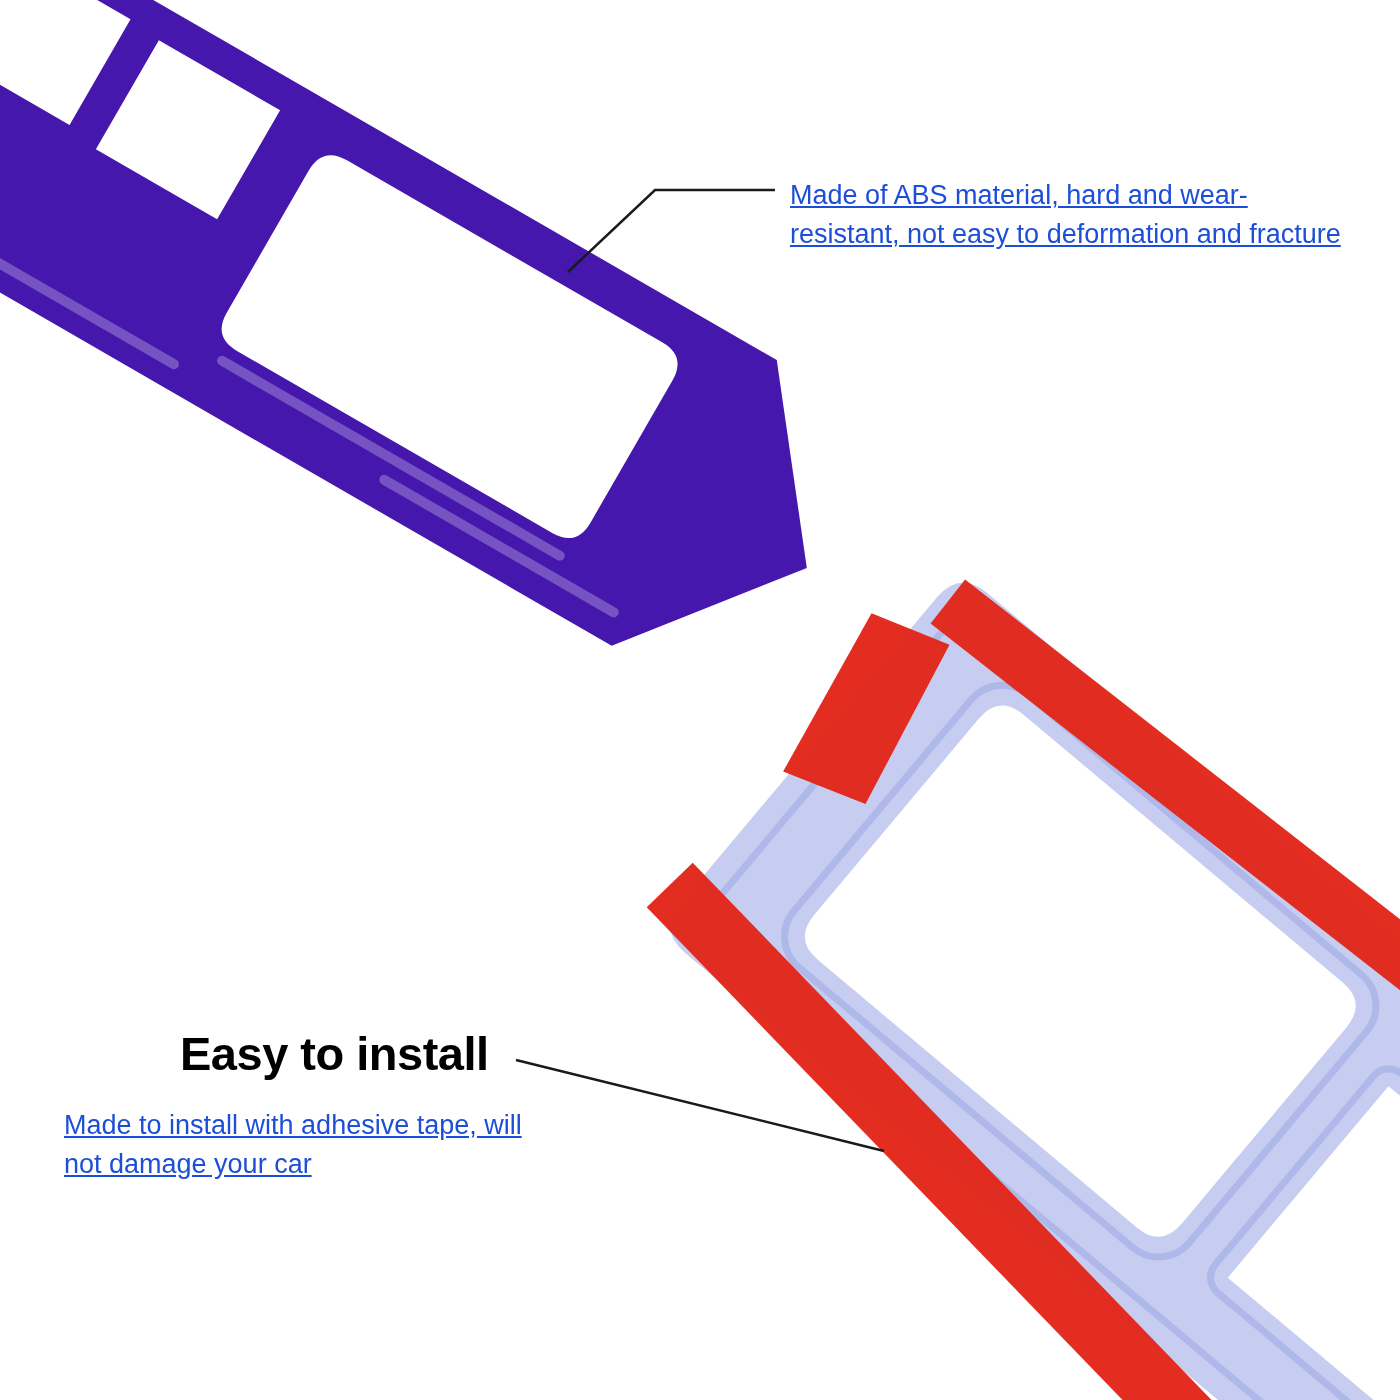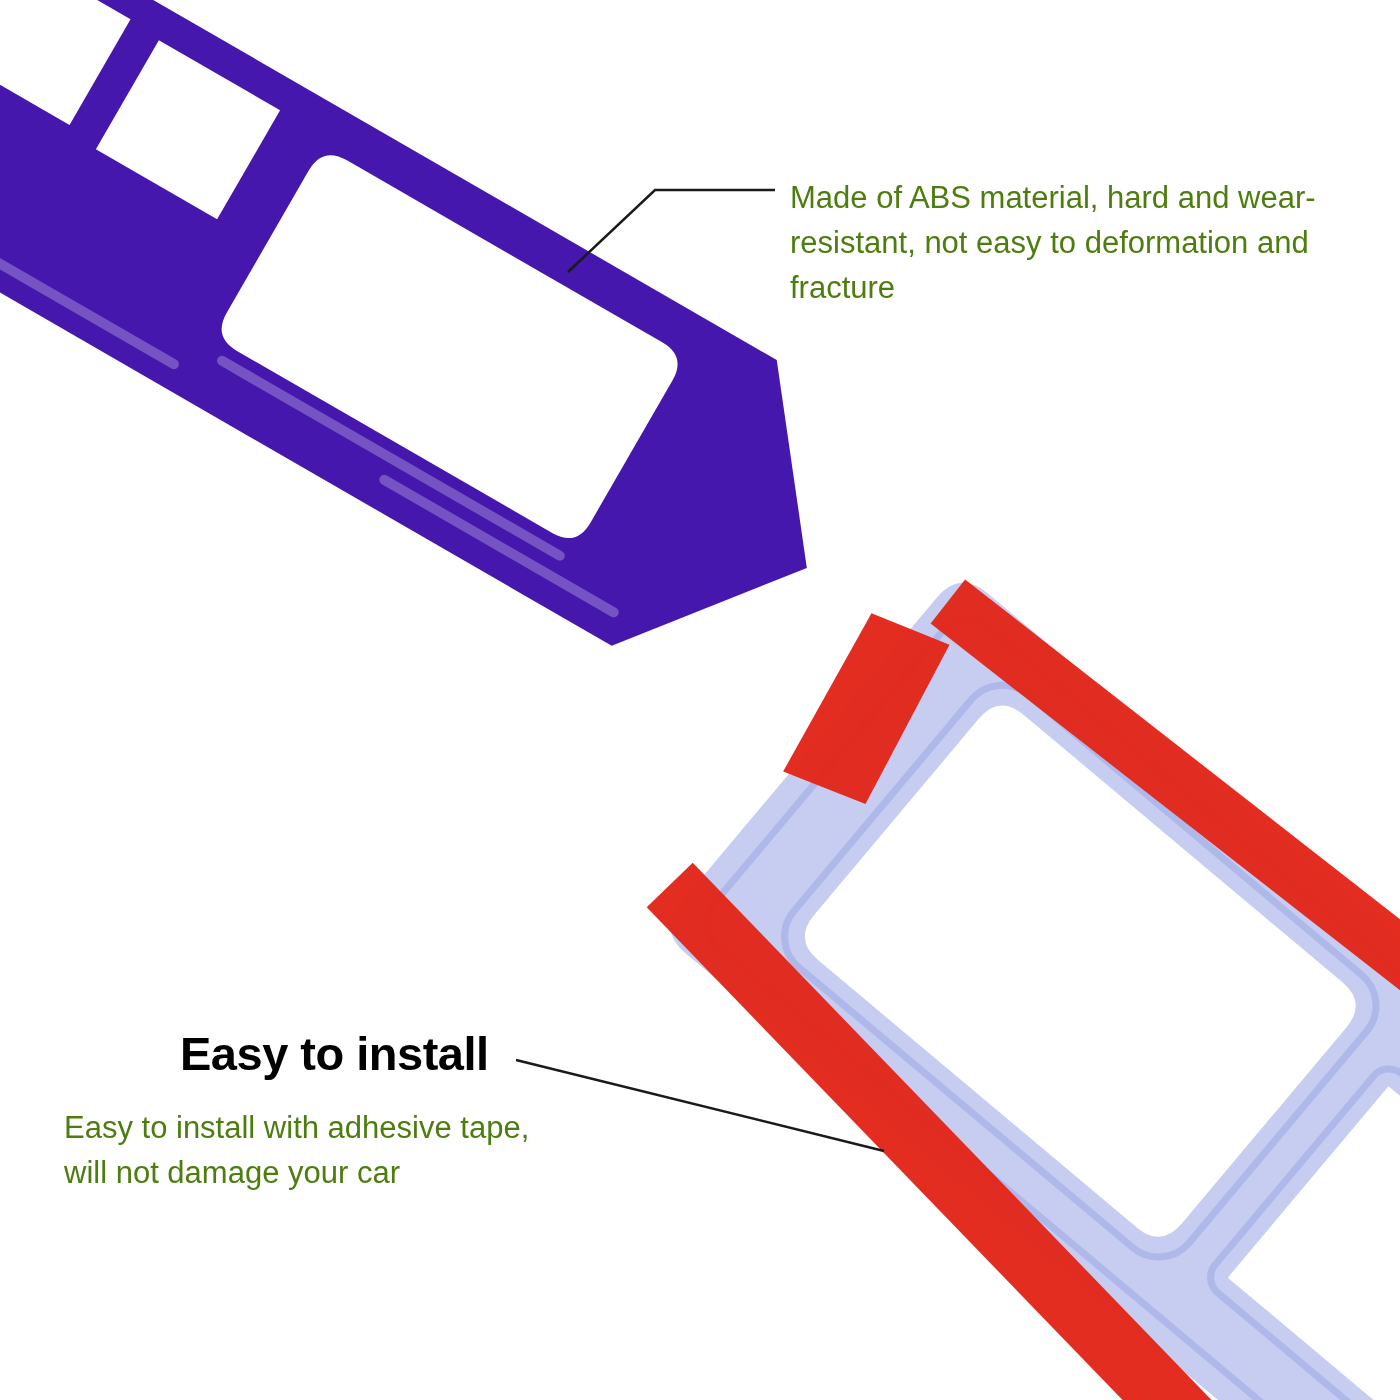--- a/index.html
+++ b/index.html
@@ -15,23 +15,24 @@
   .callout h2{
     margin:0;
     font-size:47px;
     font-weight:700;
     color:#000;
     letter-spacing:-0.5px;
     line-height:1.1;
   }
   .callout p{
     margin:26px 0 0 0;
-    font-size:31px;
+    font-size:27px;
     line-height:1.45;
-    color:#4d7c0f;
+    color:#1d4ed8;
+    text-decoration:underline;
   }
   .materials{left:790px;top:150px;width:560px;}
   .install{left:64px;top:1028px;width:500px;}
   .install h2{margin-left:116px;}
   .gloss{stroke:#ffffff;stroke-opacity:.26;stroke-width:10;stroke-linecap:round;fill:none;}
   .lip{fill:none;stroke-width:7;stroke-opacity:.85;}
   .tape{fill-opacity:.97;}
   .callout-line{fill:none;stroke-width:2.5px;}
 </style>
 </head>
@@ -68,16 +69,16 @@
     <polyline class="callout-line" points="568,272 655,190 775,190" stroke="#1a1a1a"></polyline>
     <polyline class="callout-line" points="516,1060 884,1151" stroke="#1a1a1a"></polyline>
   </svg>
 
   <div class="callout materials">
     <p>Made of ABS material, hard and wear-resistant, not easy to deformation and fracture</p>
   </div>
 
   <div class="callout install">
     <h2>Easy to install</h2>
-    <p>Easy to install with adhesive tape, will not damage your car</p>
+    <p>Made to install with adhesive tape, will not damage your car</p>
   </div>
 
 </div>
 
 </body></html>

